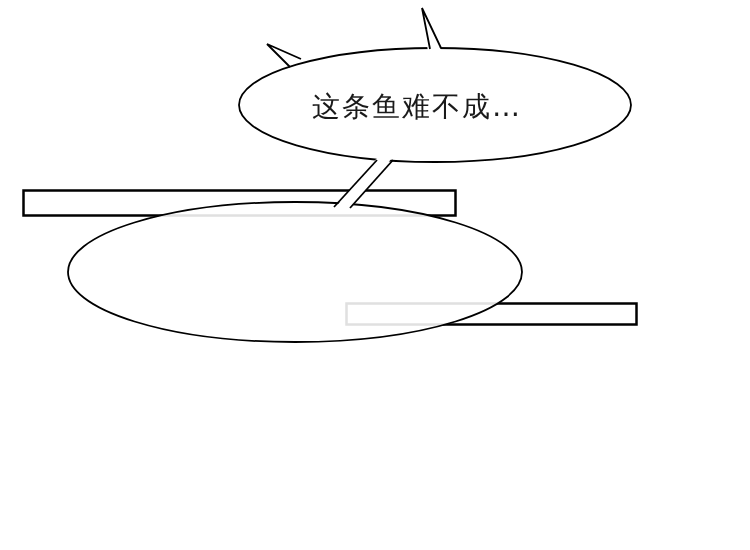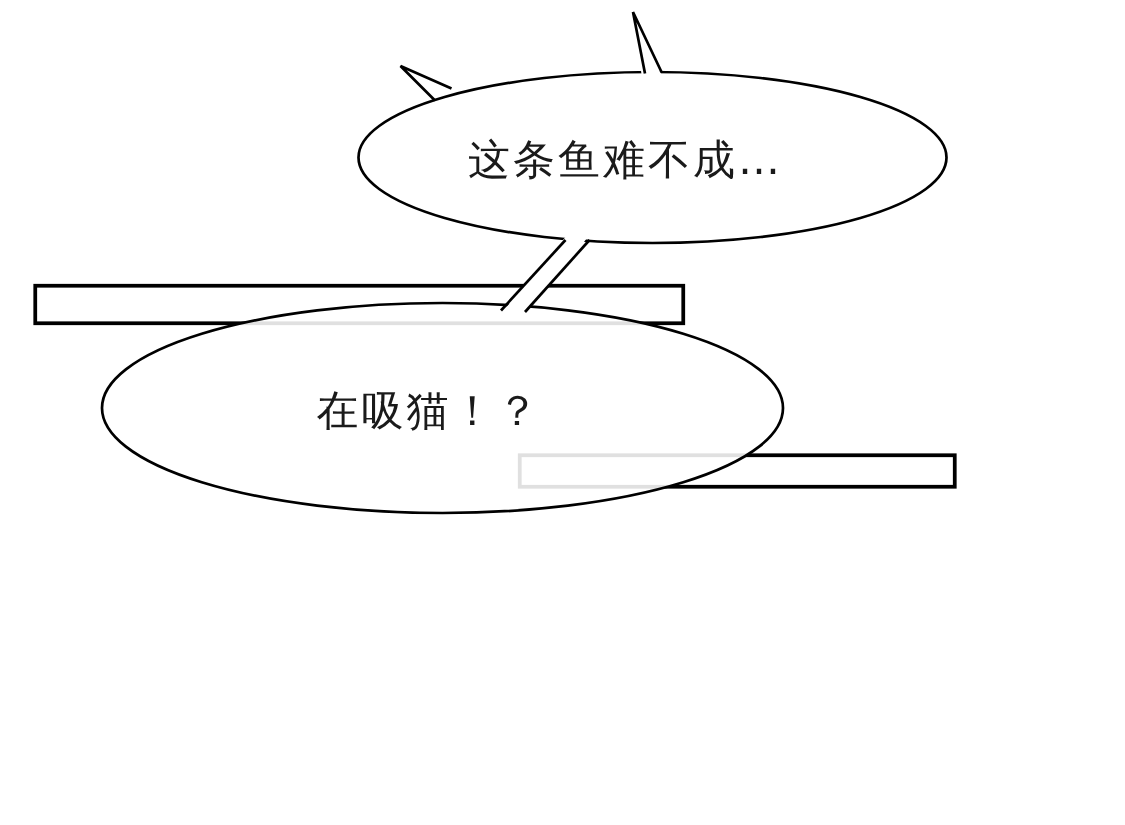--- a/index.html
+++ b/index.html
@@ -39,14 +39,13 @@
     </g>
 
     <g>
       <polygon points="377,158 392,158 350,209 334,209" fill="#ffffff" stroke="none"></polygon>
       <line x1="377" y1="160" x2="334" y2="207" stroke="#000" stroke-width="1.8"></line>
       <line x1="393" y1="160" x2="350" y2="208" stroke="#000" stroke-width="1.8"></line>
     </g>
   </svg>
 
   <div id="text-top" class="bubble-text">这条鱼难不成…</div>
-  <div id="text-bottom" class="bubble-text">在吸猫！？</div>
 </div>
 
 </body></html>

